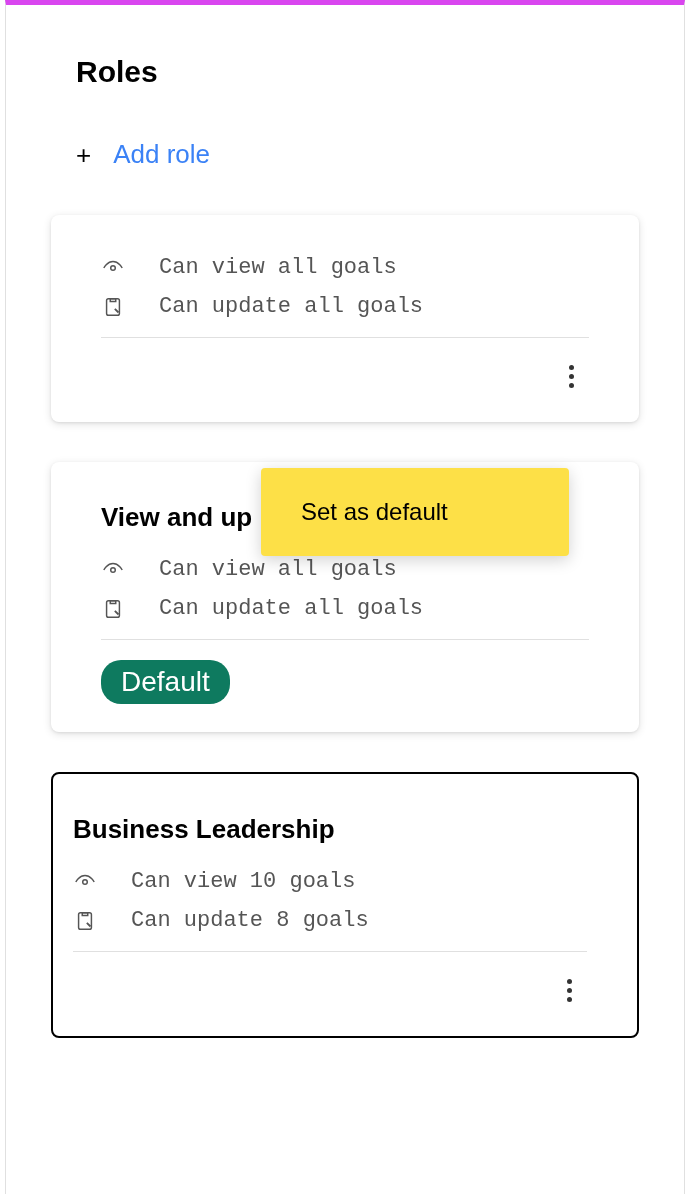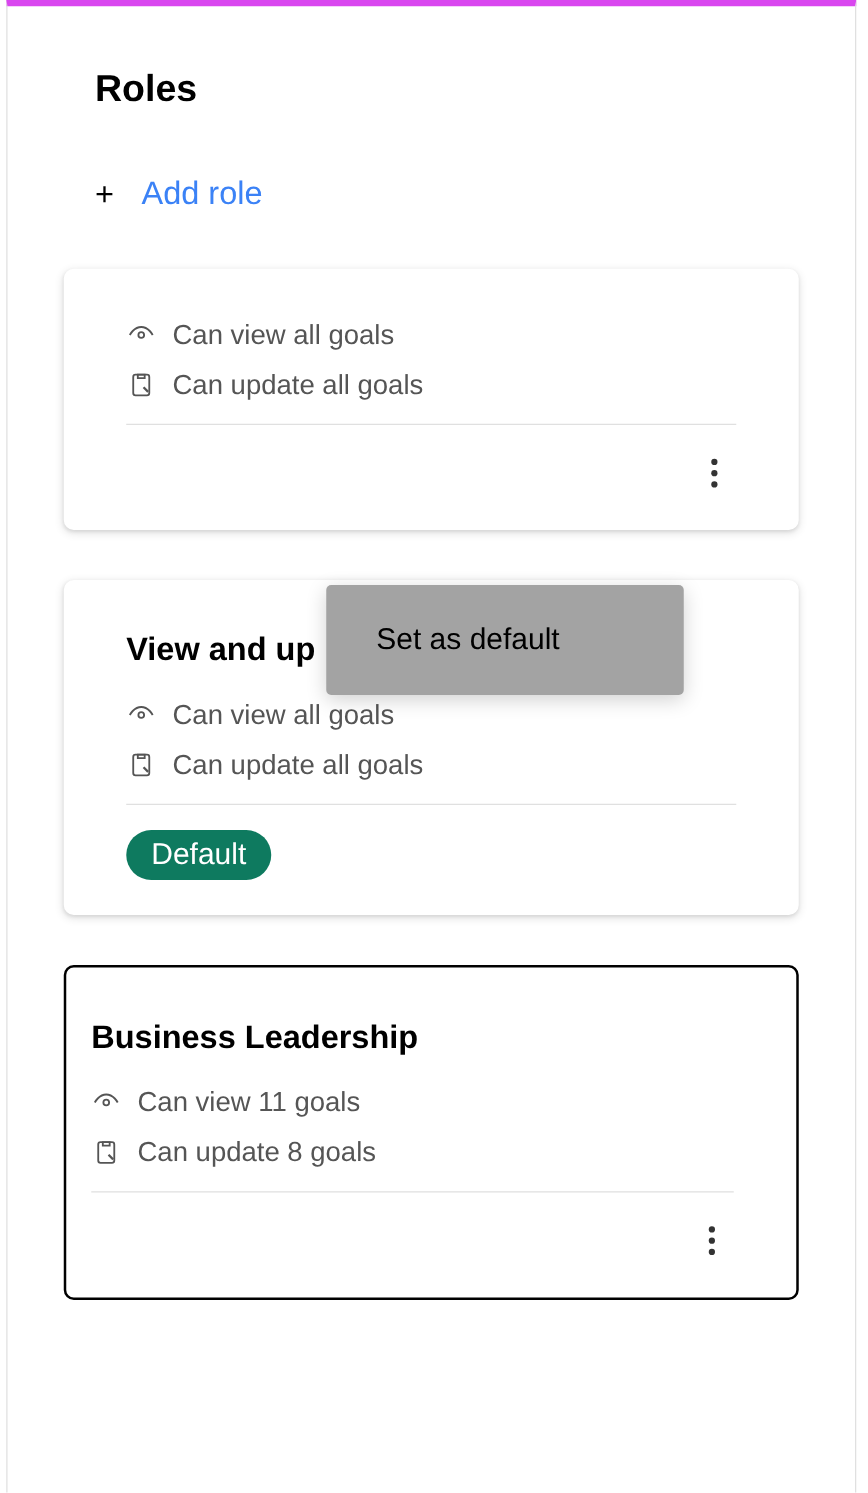--- a/index.html
+++ b/index.html
@@ -65,22 +65,23 @@
     }
     .role-title {
       font-size: 26px;
       font-weight: 700;
       color: #000000;
       margin-bottom: 24px;
     }
     .perm-row {
       display: flex;
       align-items: center;
-      gap: 13px;
+      gap: 34px;
       margin-bottom: 14px;
+      font-family: Liberation Mono, monospace;
     }
     .perm-icon {
       width: 24px;
       height: 24px;
       display: flex;
       align-items: center;
       justify-content: center;
       flex-shrink: 0;
     }
     .perm-text {
@@ -96,21 +97,21 @@
     }
     .card-footer {
       display: flex;
       align-items: center;
       justify-content: space-between;
       min-height: 36px;
     }
     .default-badge {
       background: #0e7a5f;
       color: #ffffff;
-      font-size: 24px;
+      font-size: 28px;
       font-weight: 400;
       padding: 6px 20px;
       border-radius: 20px;
     }
     .more-button {
       margin-left: auto;
       width: 36px;
       height: 36px;
       display: flex;
       align-items: center;
@@ -124,26 +125,26 @@
       gap: 4px;
     }
     .more-dots span {
       width: 5px;
       height: 5px;
       background: #333333;
       border-radius: 50%;
     }
     .context-menu {
       position: absolute;
-      background: #a3a3a3;
+      background: #fde047;
       box-shadow: 0 4px 16px rgba(0,0,0,0.18);
       border-radius: 4px;
       padding: 12px 0;
       z-index: 100;
-      width: 286px;
+      width: 308px;
     }
     .context-menu-item {
       padding: 18px 40px;
       font-size: 24px;
       color: #000000;
       cursor: pointer;
       font-weight: 400;
     }
   </style>
 </head>
@@ -219,21 +220,21 @@
 
   <div class="role-card selected">
     <div class="role-title">Business Leadership</div>
     <div class="perm-row">
       <span class="perm-icon">
         <svg width="22" height="22" viewBox="0 0 24 24" fill="none" stroke="#555555" stroke-width="1.6">
           <path d="M2 12s3.5-7 10-7 10 7 10 7"></path>
           <circle cx="12" cy="12" r="2.5"></circle>
         </svg>
       </span>
-      <span class="perm-text">Can view 11 goals</span>
+      <span class="perm-text">Can view 10 goals</span>
     </div>
     <div class="perm-row">
       <span class="perm-icon">
         <svg width="22" height="22" viewBox="0 0 24 24" fill="none" stroke="#555555" stroke-width="1.6">
           <rect x="5" y="3" width="14" height="18" rx="2"></rect>
           <path d="M9 3h6v3H9z"></path>
           <path d="M14 14l4 4" stroke-width="2"></path>
         </svg>
       </span>
       <span class="perm-text">Can update 8 goals</span>

